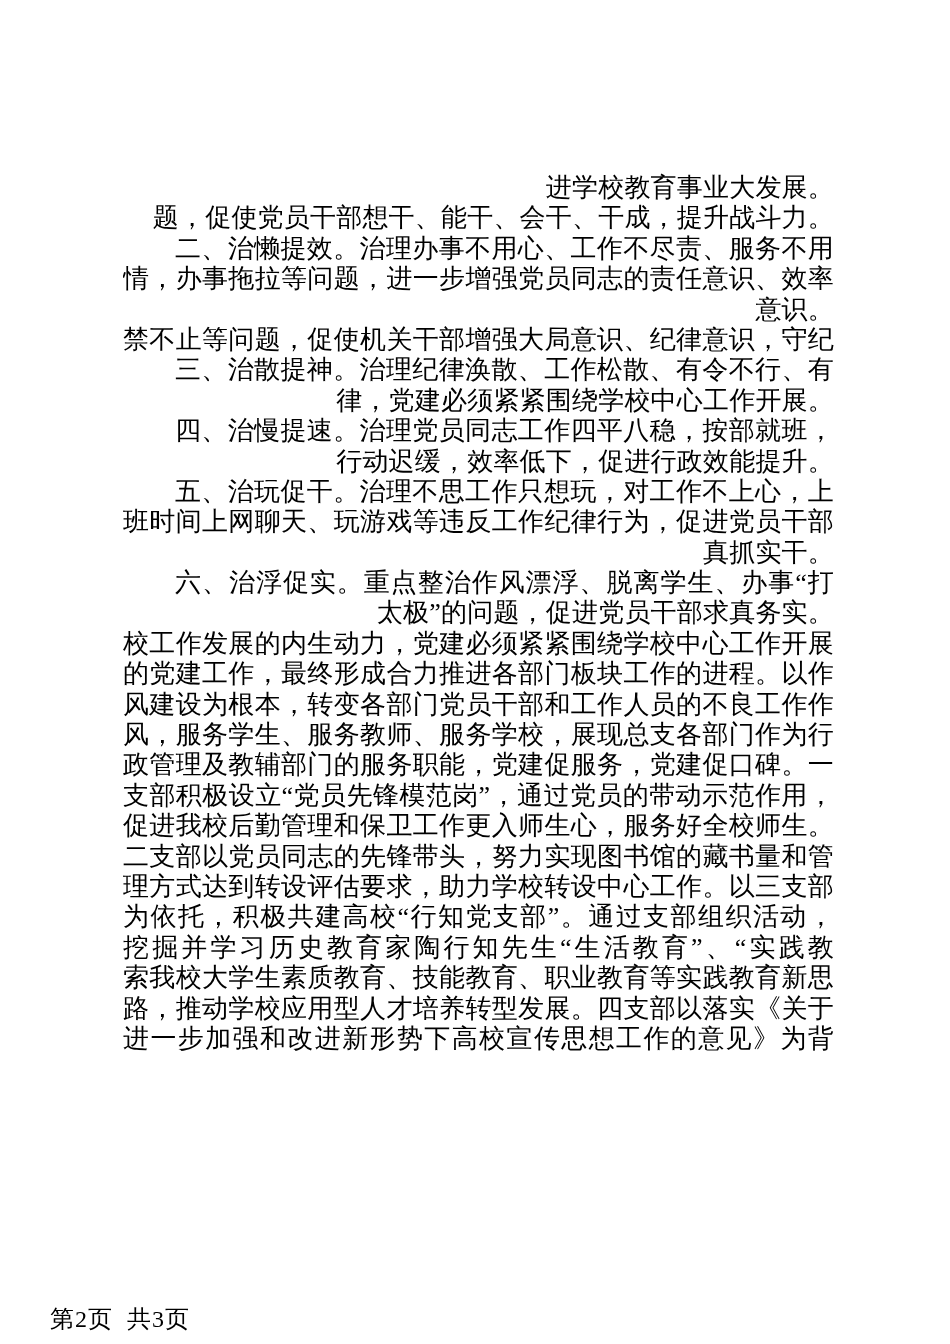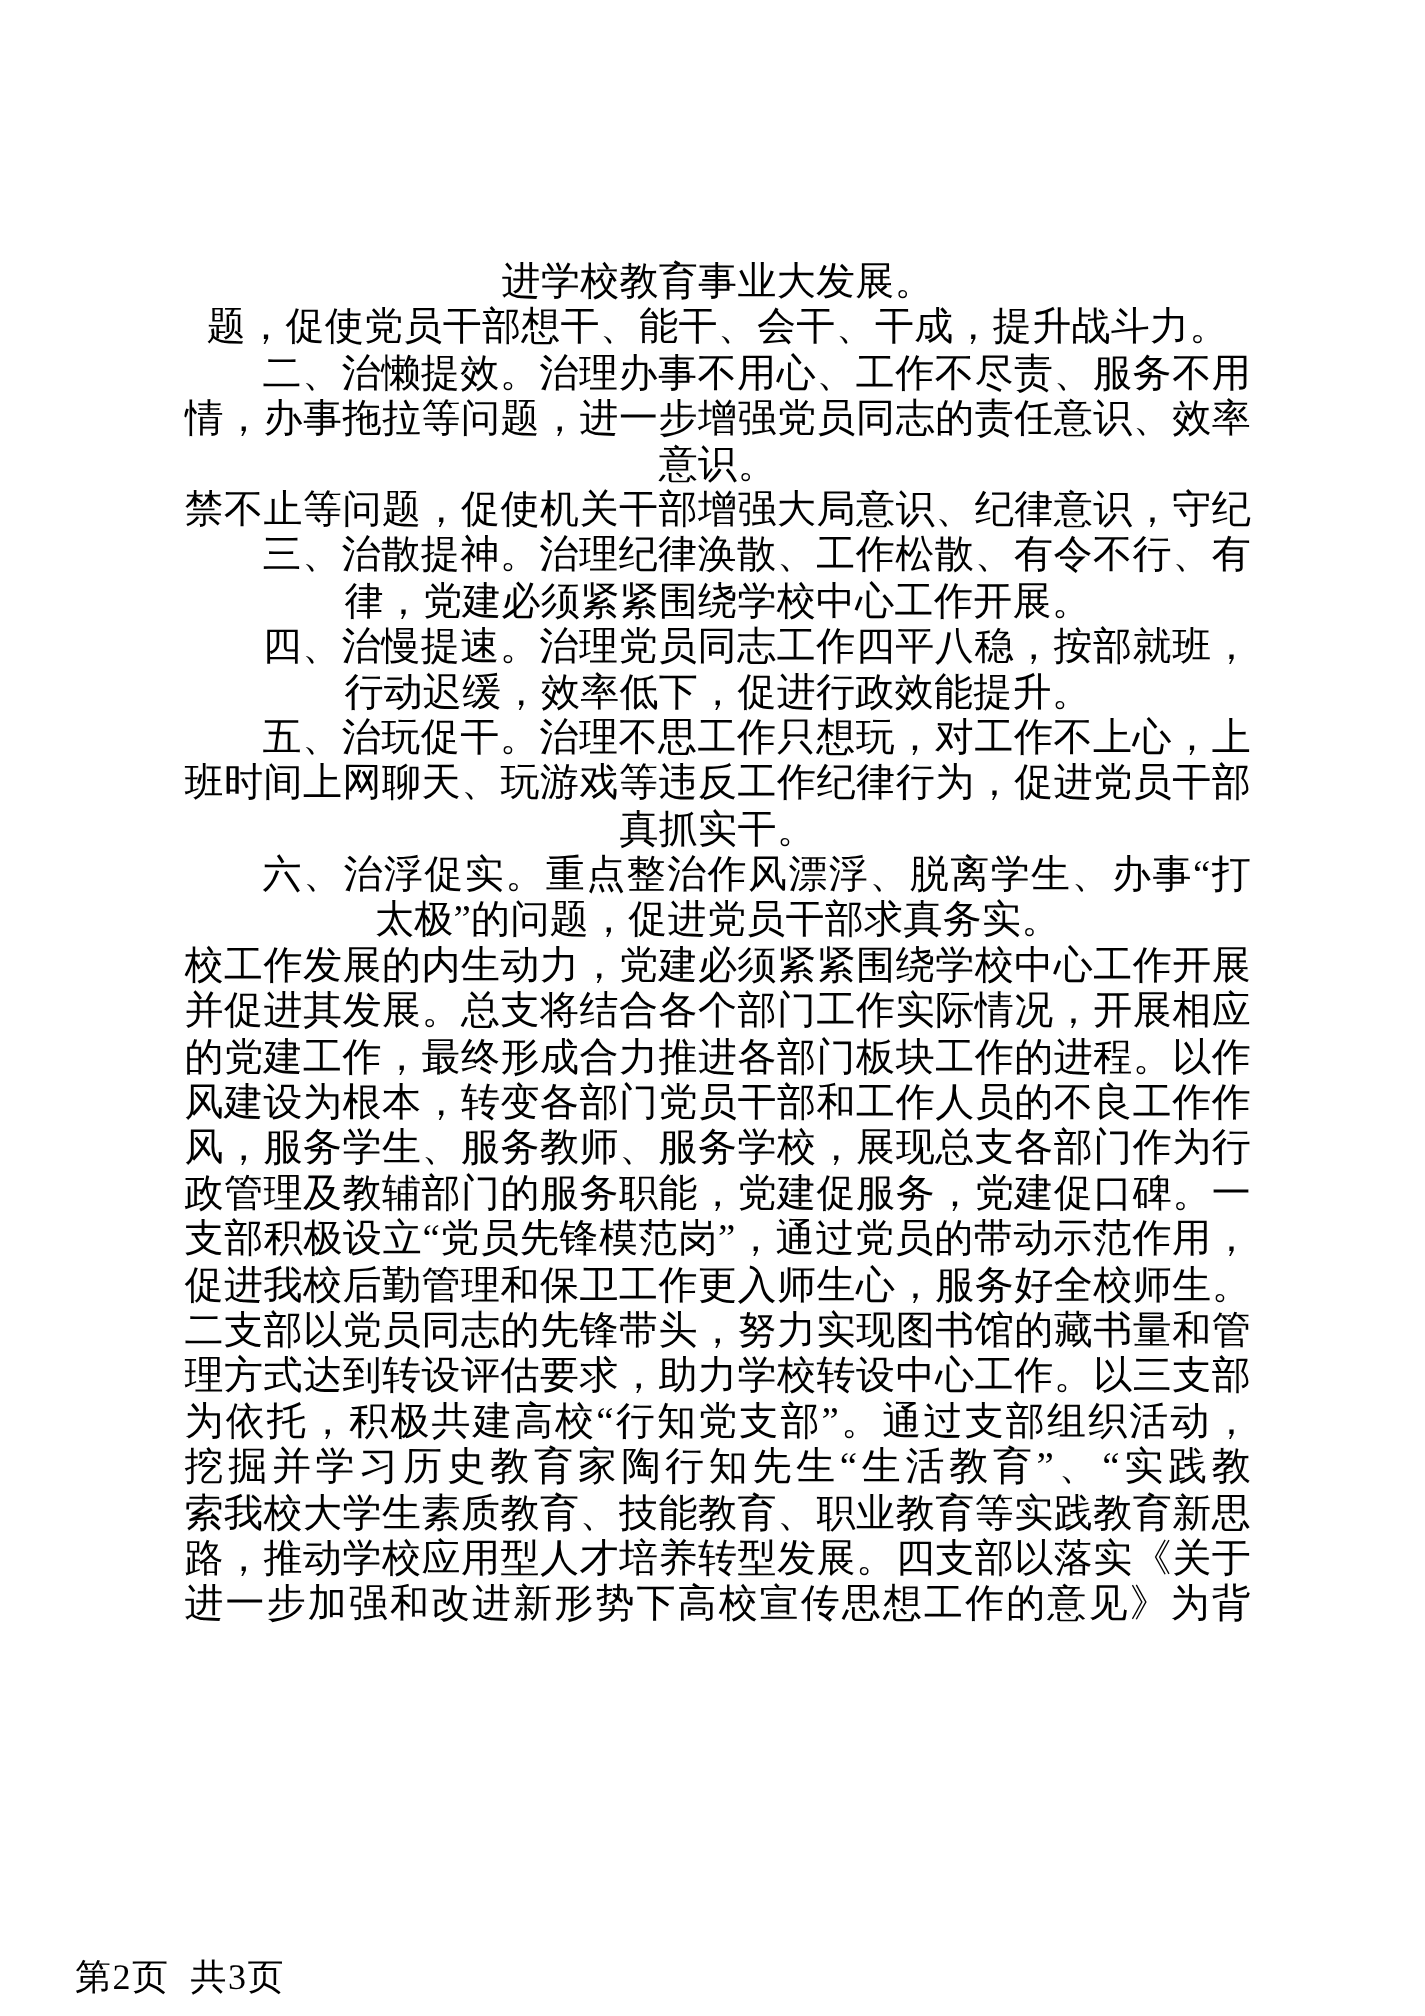--- a/index.html
+++ b/index.html
@@ -20,21 +20,21 @@
     position: absolute;
     left: 123px;
     top: 173px;
     width: 711px;
   }
   .line {
     font-size: 26px;
     line-height: 30.4px;
     height: 30.4px;
     overflow: hidden;
-    text-align: center;
+    text-align: right;
     white-space: normal;
     letter-spacing: 0.2px;
   }
   .justify {
     text-align: justify;
     text-align-last: justify;
     text-justify: inter-character;
   }
   .indent {
     text-indent: 52px;
@@ -65,21 +65,20 @@
     <div class="line indent justify">三、治散提神。治理纪律涣散、工作松散、有令不行、有</div>
     <div class="line">律，党建必须紧紧围绕学校中心工作开展。</div>
     <div class="line indent justify">四、治慢提速。治理党员同志工作四平八稳，按部就班，</div>
     <div class="line">行动迟缓，效率低下，促进行政效能提升。</div>
     <div class="line indent justify">五、治玩促干。治理不思工作只想玩，对工作不上心，上</div>
     <div class="line justify">班时间上网聊天、玩游戏等违反工作纪律行为，促进党员干部</div>
     <div class="line">真抓实干。</div>
     <div class="line indent justify">六、治浮促实。重点整治作风漂浮、脱离学生、办事“打</div>
     <div class="line">太极”的问题，促进党员干部求真务实。</div>
     <div class="line justify">校工作发展的内生动力，党建必须紧紧围绕学校中心工作开展</div>
-    <div class="line justify">并促进其发展。总支将结合各个部门工作实际情况，开展相应</div>
     <div class="line justify">的党建工作，最终形成合力推进各部门板块工作的进程。以作</div>
     <div class="line justify">风建设为根本，转变各部门党员干部和工作人员的不良工作作</div>
     <div class="line justify">风，服务学生、服务教师、服务学校，展现总支各部门作为行</div>
     <div class="line justify">政管理及教辅部门的服务职能，党建促服务，党建促口碑。一</div>
     <div class="line justify">支部积极设立“党员先锋模范岗”，通过党员的带动示范作用，</div>
     <div class="line justify">促进我校后勤管理和保卫工作更入师生心，服务好全校师生。</div>
     <div class="line justify">二支部以党员同志的先锋带头，努力实现图书馆的藏书量和管</div>
     <div class="line justify">理方式达到转设评估要求，助力学校转设中心工作。以三支部</div>
     <div class="line justify">为依托，积极共建高校“行知党支部”。通过支部组织活动，</div>
     <div class="line justify">挖掘并学习历史教育家陶行知先生“生活教育”、“实践教</div>

